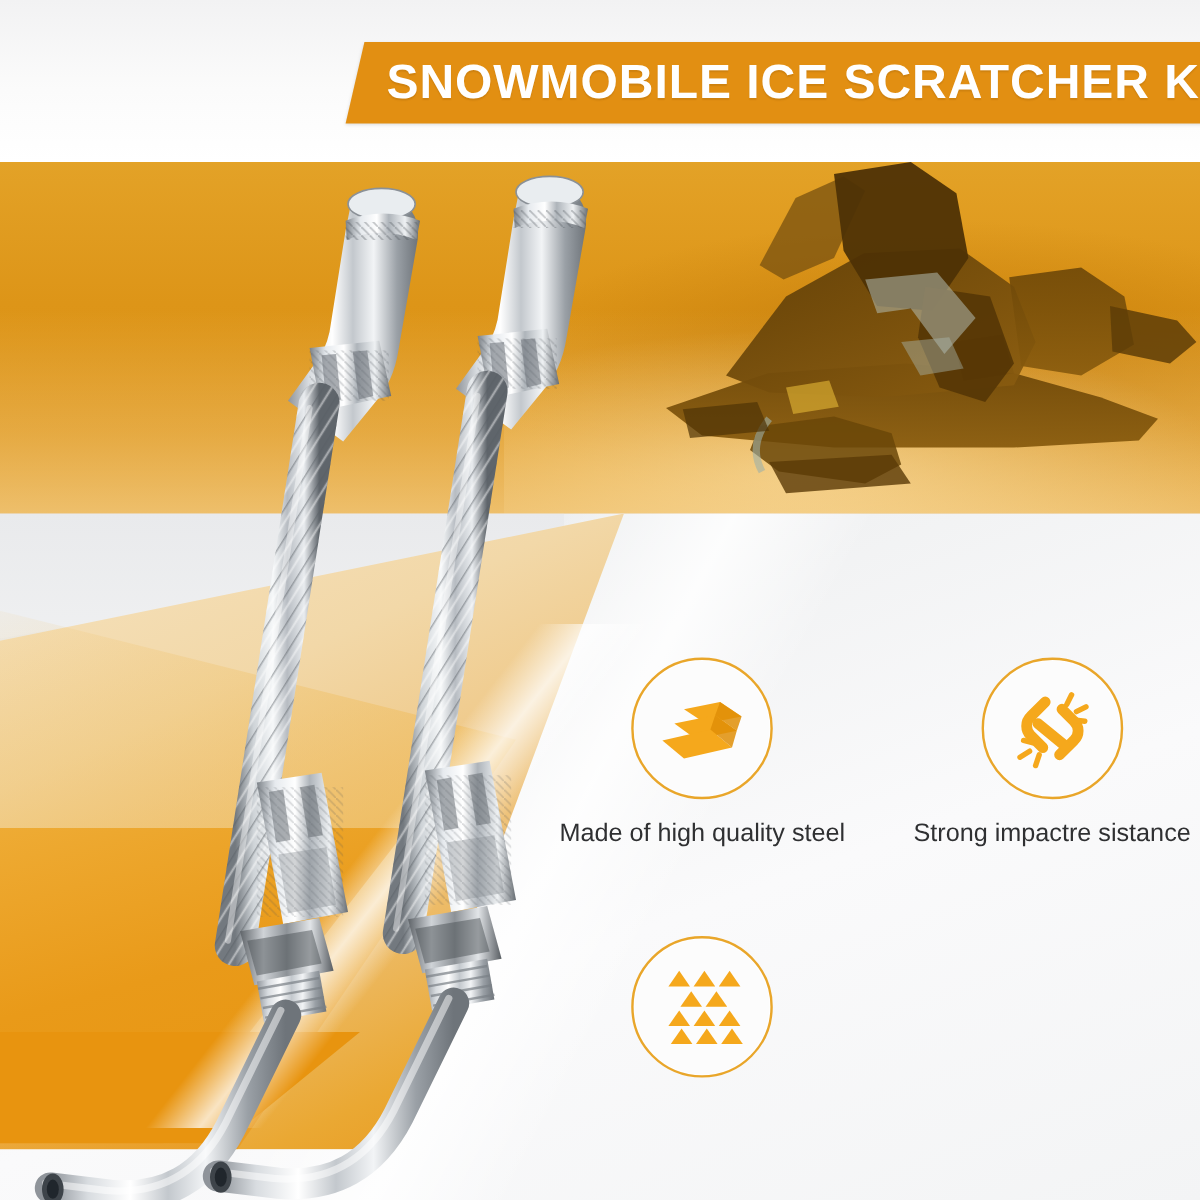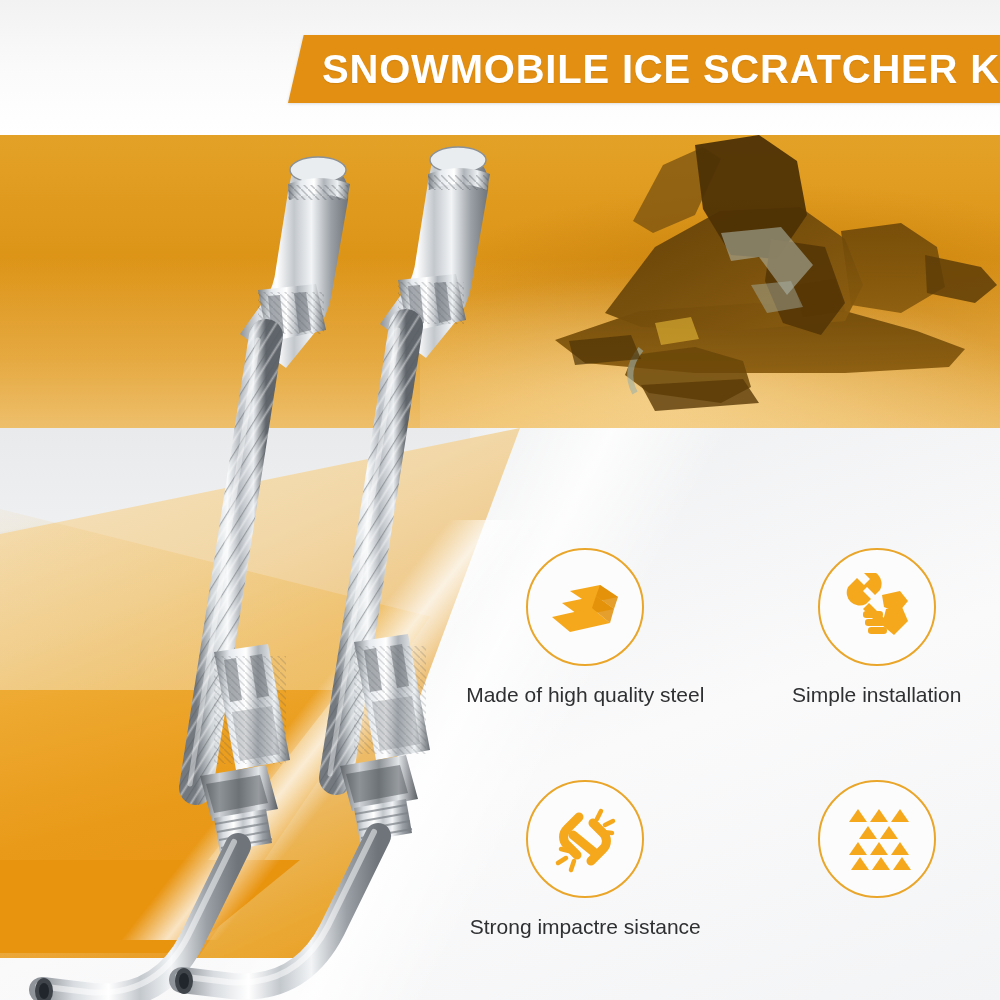--- a/index.html
+++ b/index.html
@@ -338,41 +338,20 @@
           </g>
           <g fill="#E08F08" opacity=".85">
             <path d="M52 10 L70 22 L66 34 L48 21 Z"></path>
             <path d="M48 21 L66 34 L62 48 L44 33 Z"></path>
           </g>
         </svg>
       </div>
       <div class="feature-label">Made of high quality steel</div>
     </div>
 
-    <div class="feature">
-      <div class="feature-circle">
-        <svg width="70" height="68" viewBox="0 0 70 68">
-          <g fill="#F5A81C">
-
-            <path d="M6 14 a13 13 0 0 0 18 17 l5 -5 l-8 -8 l4 -4 l8 8 l5 -5 a13 13 0 0 0 -17 -18 l7 7 l-6 6 l-7 -7 Z"></path>
-
-            <path d="M27 30 L44 47 L38 53 L21 36 Z"></path>
-
-            <rect x="21" y="38" width="20" height="7" rx="3.2"></rect>
-            <rect x="23" y="46" width="20" height="7" rx="3.2"></rect>
-            <rect x="26" y="54" width="19" height="7" rx="3.2"></rect>
-
-            <path d="M40 22 L58 18 L66 28 L56 40 L42 34 Z"></path>
-
-            <path d="M44 36 L60 34 L66 48 L52 62 L40 52 Z"></path>
-          </g>
-        </svg>
-      </div>
-      <div class="feature-label">Simple installation</div>
-    </div>
 
     <div class="feature">
       <div class="feature-circle">
         <svg width="72" height="68" viewBox="0 0 72 68">
           <g fill="none" stroke="#F5A81C" stroke-width="9" stroke-linecap="round" stroke-linejoin="round">
             <path d="M30 12 L18 24 a11 11 0 0 0 0 16 l10 10"></path>
             <path d="M42 56 L54 44 a11 11 0 0 0 0 -16 l-10 -10"></path>
           </g>
           <path d="M24 30 L46 48" stroke="#F5A81C" stroke-width="9" stroke-linecap="round"></path>
           <g stroke="#F5A81C" stroke-width="4.5" stroke-linecap="round">

